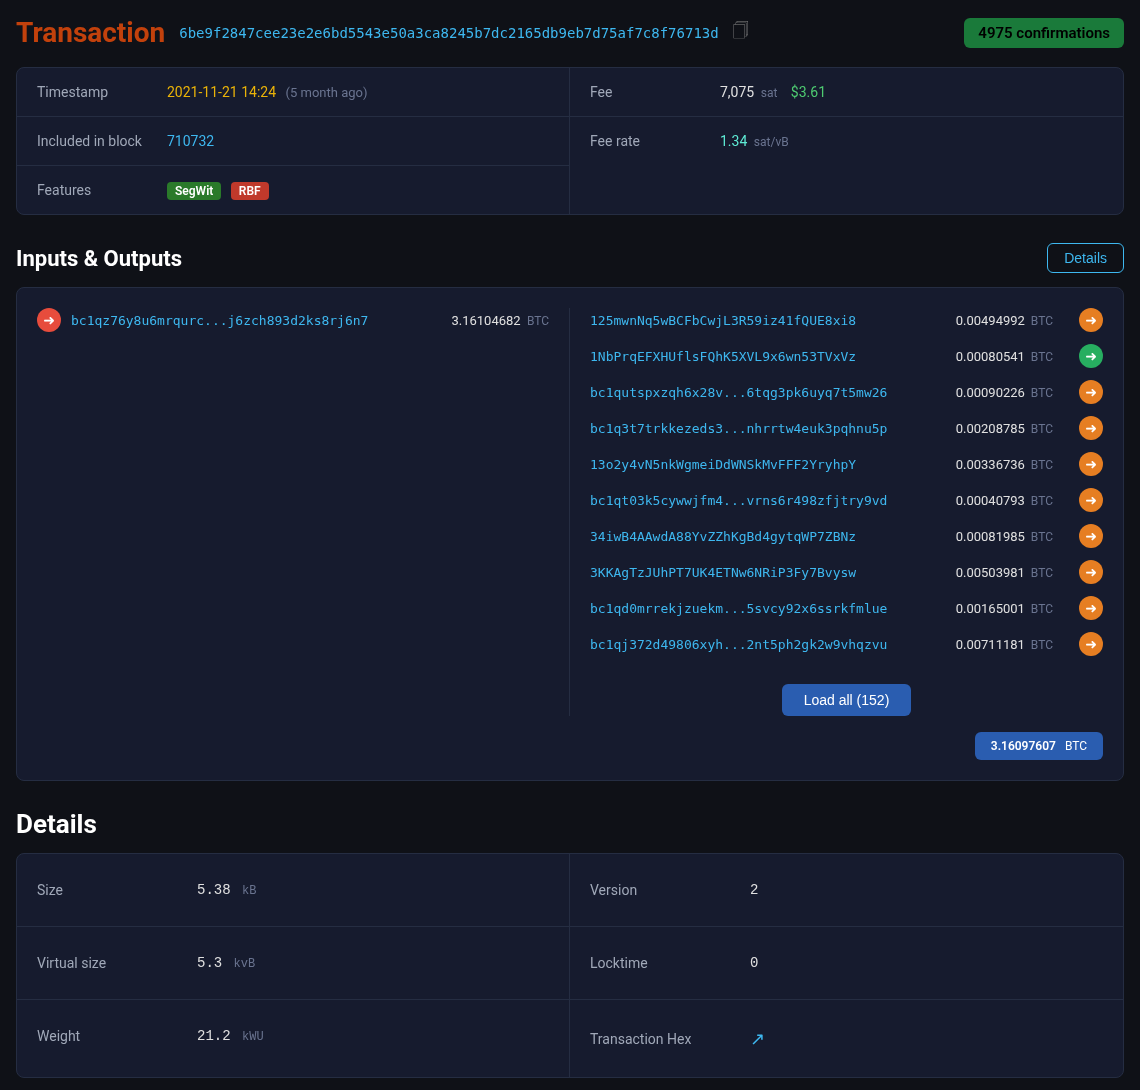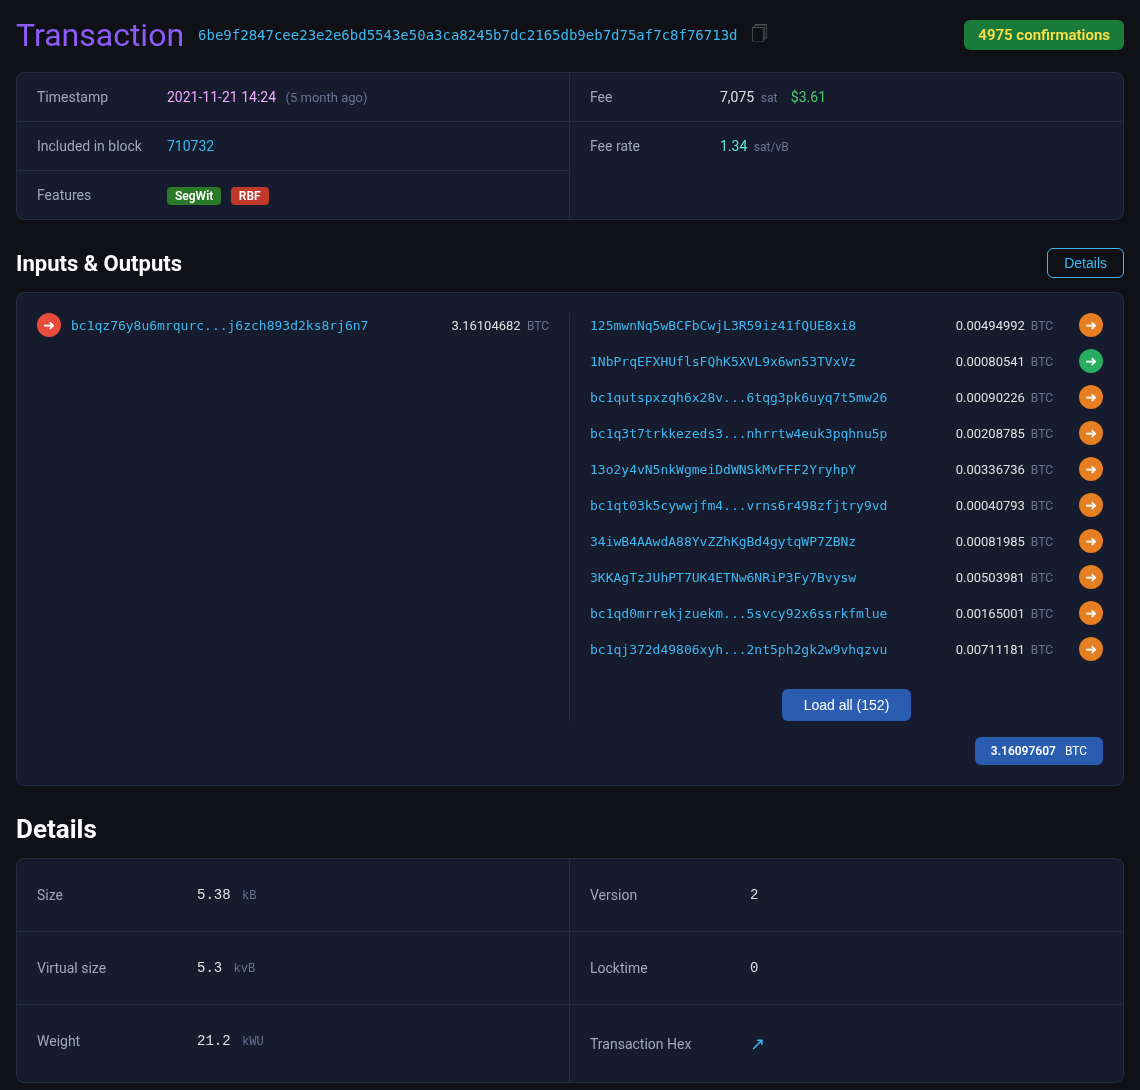--- a/index.html
+++ b/index.html
@@ -20,37 +20,37 @@
       justify-content: space-between;
       margin-bottom: 18px;
     }
     .header-left {
       display: flex;
       align-items: center;
       gap: 14px;
       flex-wrap: wrap;
     }
     .page-title {
-      font-size: 32px;
-      font-weight: 400;
-      color: #8b5cf6;
+      font-size: 28px;
+      font-weight: 700;
+      color: #c2410c;
     }
     .tx-hash {
       font-size: 14px;
       color: #3eb8f0;
       font-family: monospace;
     }
     .copy-icon {
       cursor: pointer;
       color: #888;
       font-size: 16px;
     }
     .confirmations-badge {
       background-color: #1a7a3a;
-      color: #fde047;
+      color: #000000;
       padding: 6px 14px;
       border-radius: 6px;
       font-weight: 600;
       font-size: 15px;
       white-space: nowrap;
     }
 
     
     .info-card {
       background-color: #161b2e;
@@ -79,21 +79,21 @@
     .info-label {
       color: #a0a8b8;
       min-width: 130px;
       font-size: 14px;
     }
     .info-value {
       color: #e0e0e0;
       font-size: 14px;
     }
     .info-value .timestamp-main {
-      color: #f0abfc;
+      color: #eab308;
     }
     .info-value .timestamp-ago {
       color: #6a7490;
       font-size: 13px;
       margin-left: 6px;
     }
     .info-value .block-link {
       color: #3eb8f0;
       text-decoration: none;
     }

